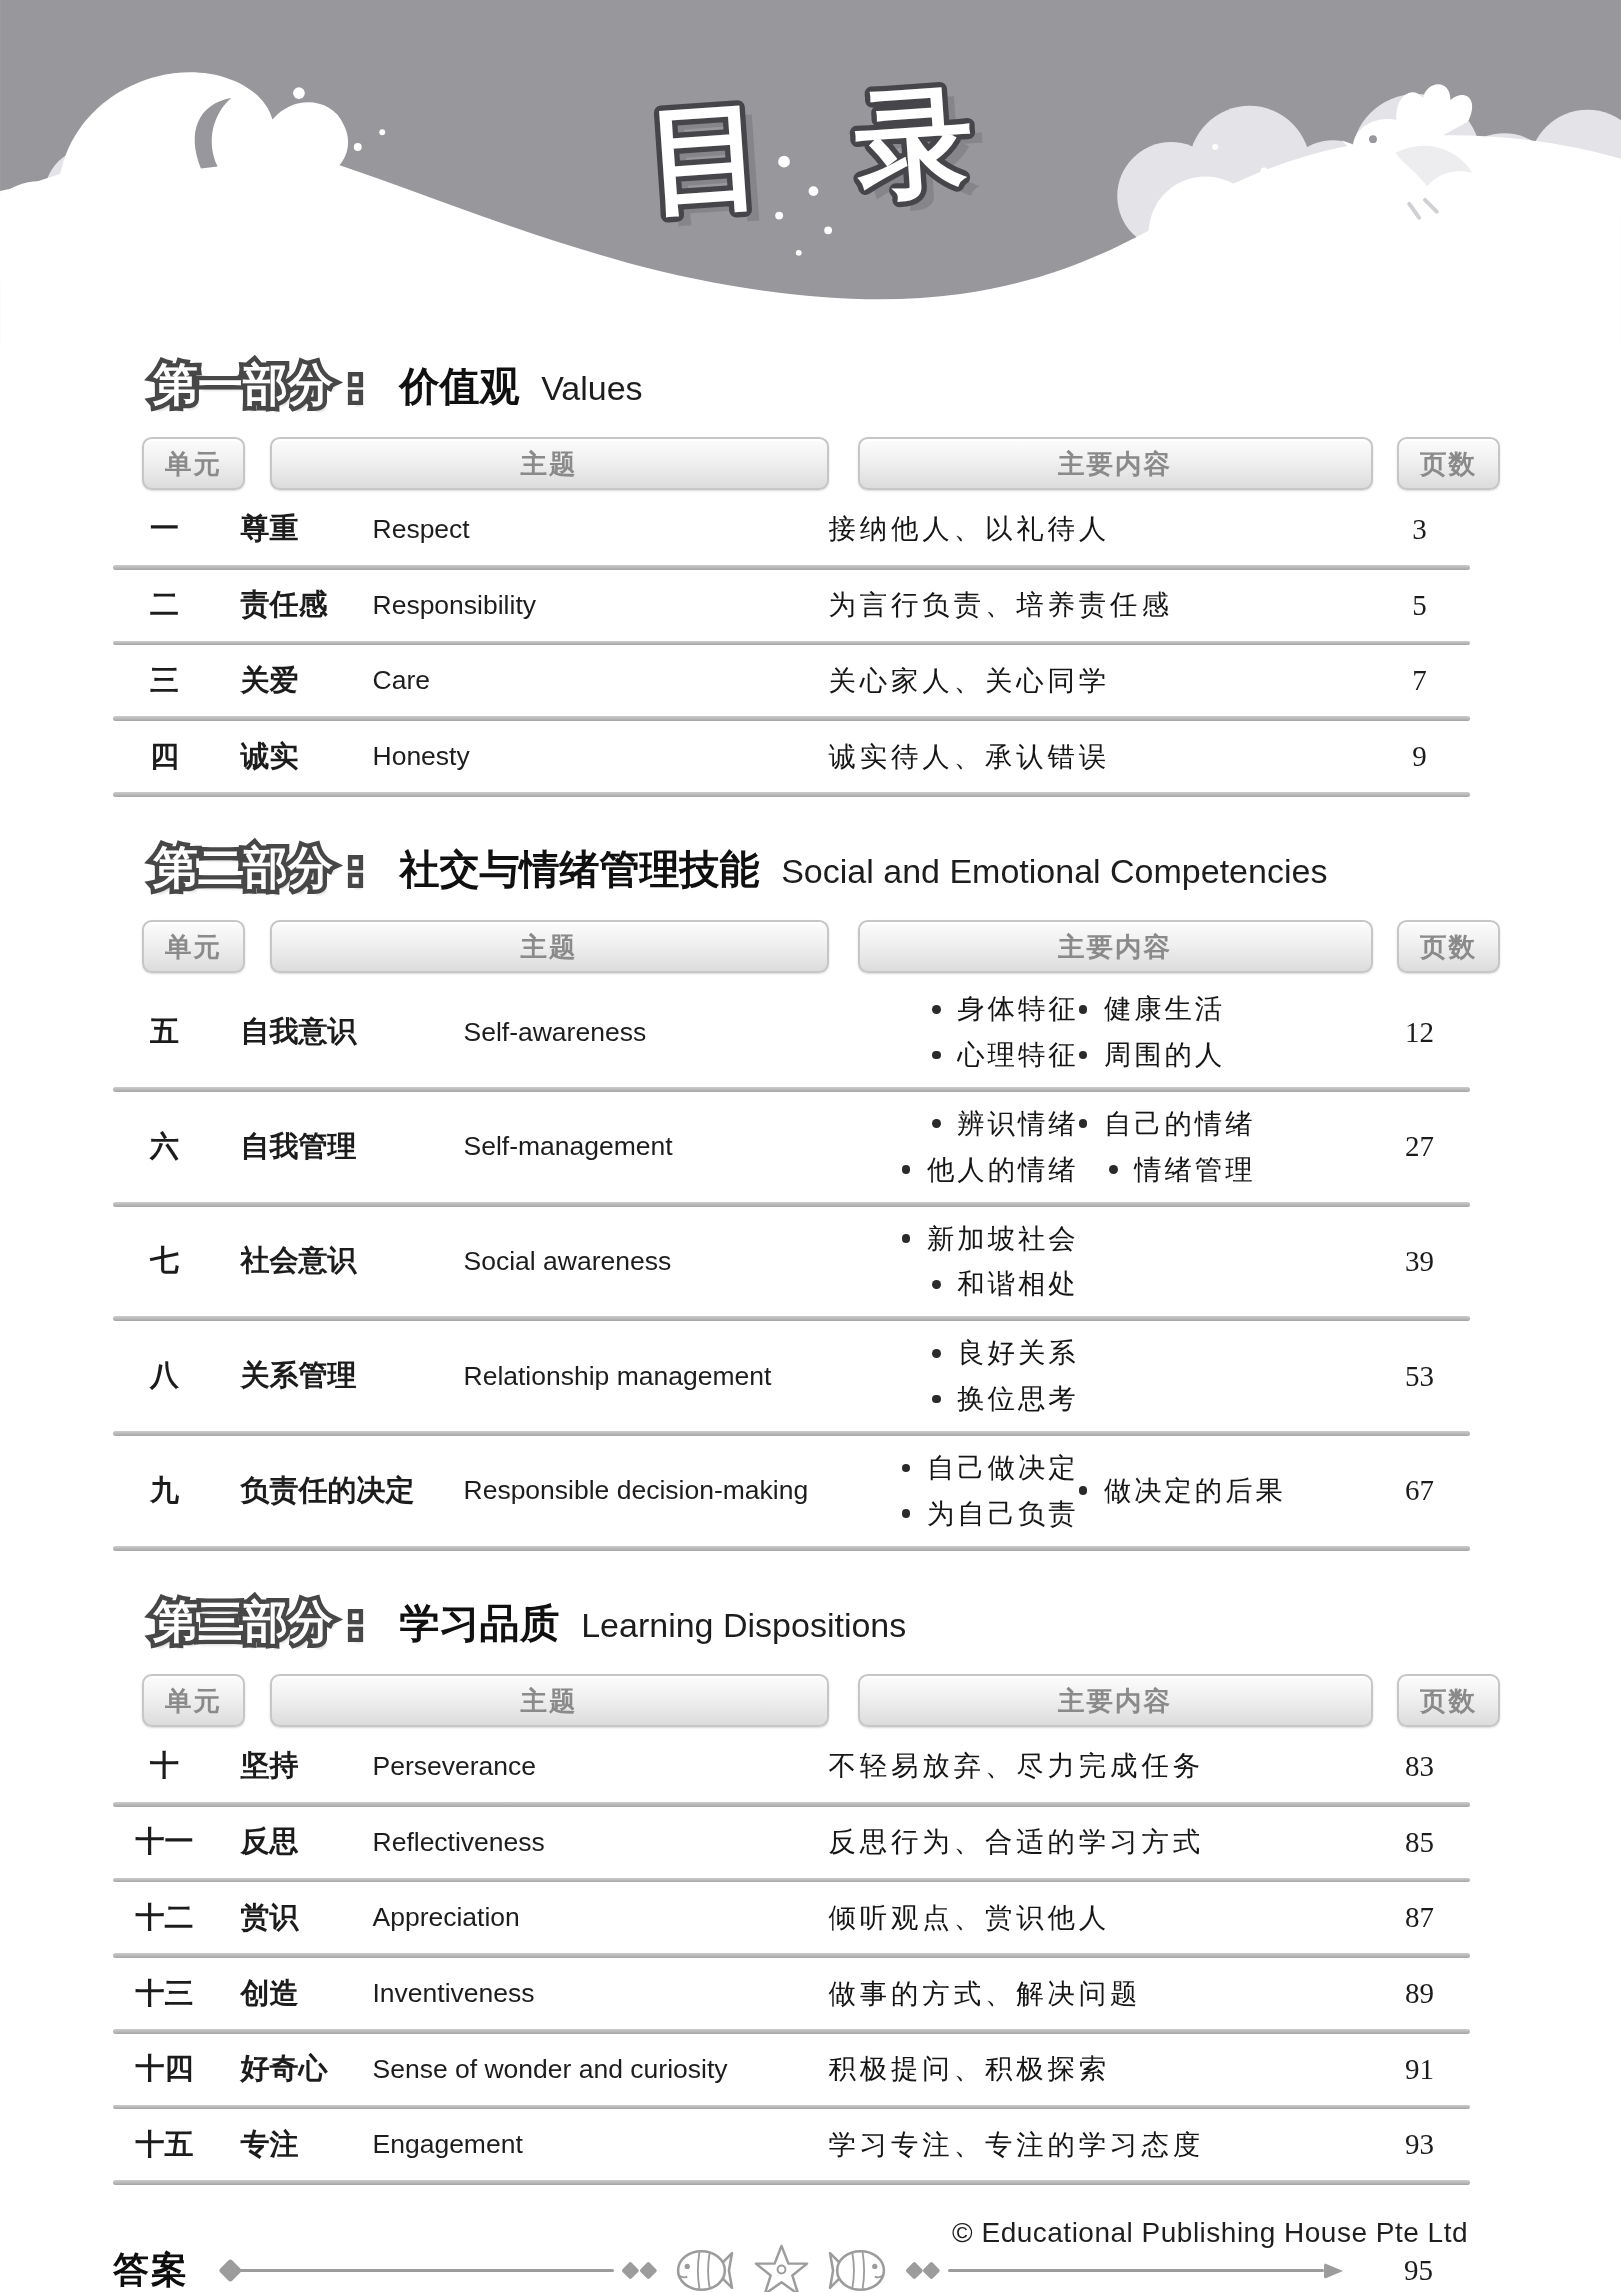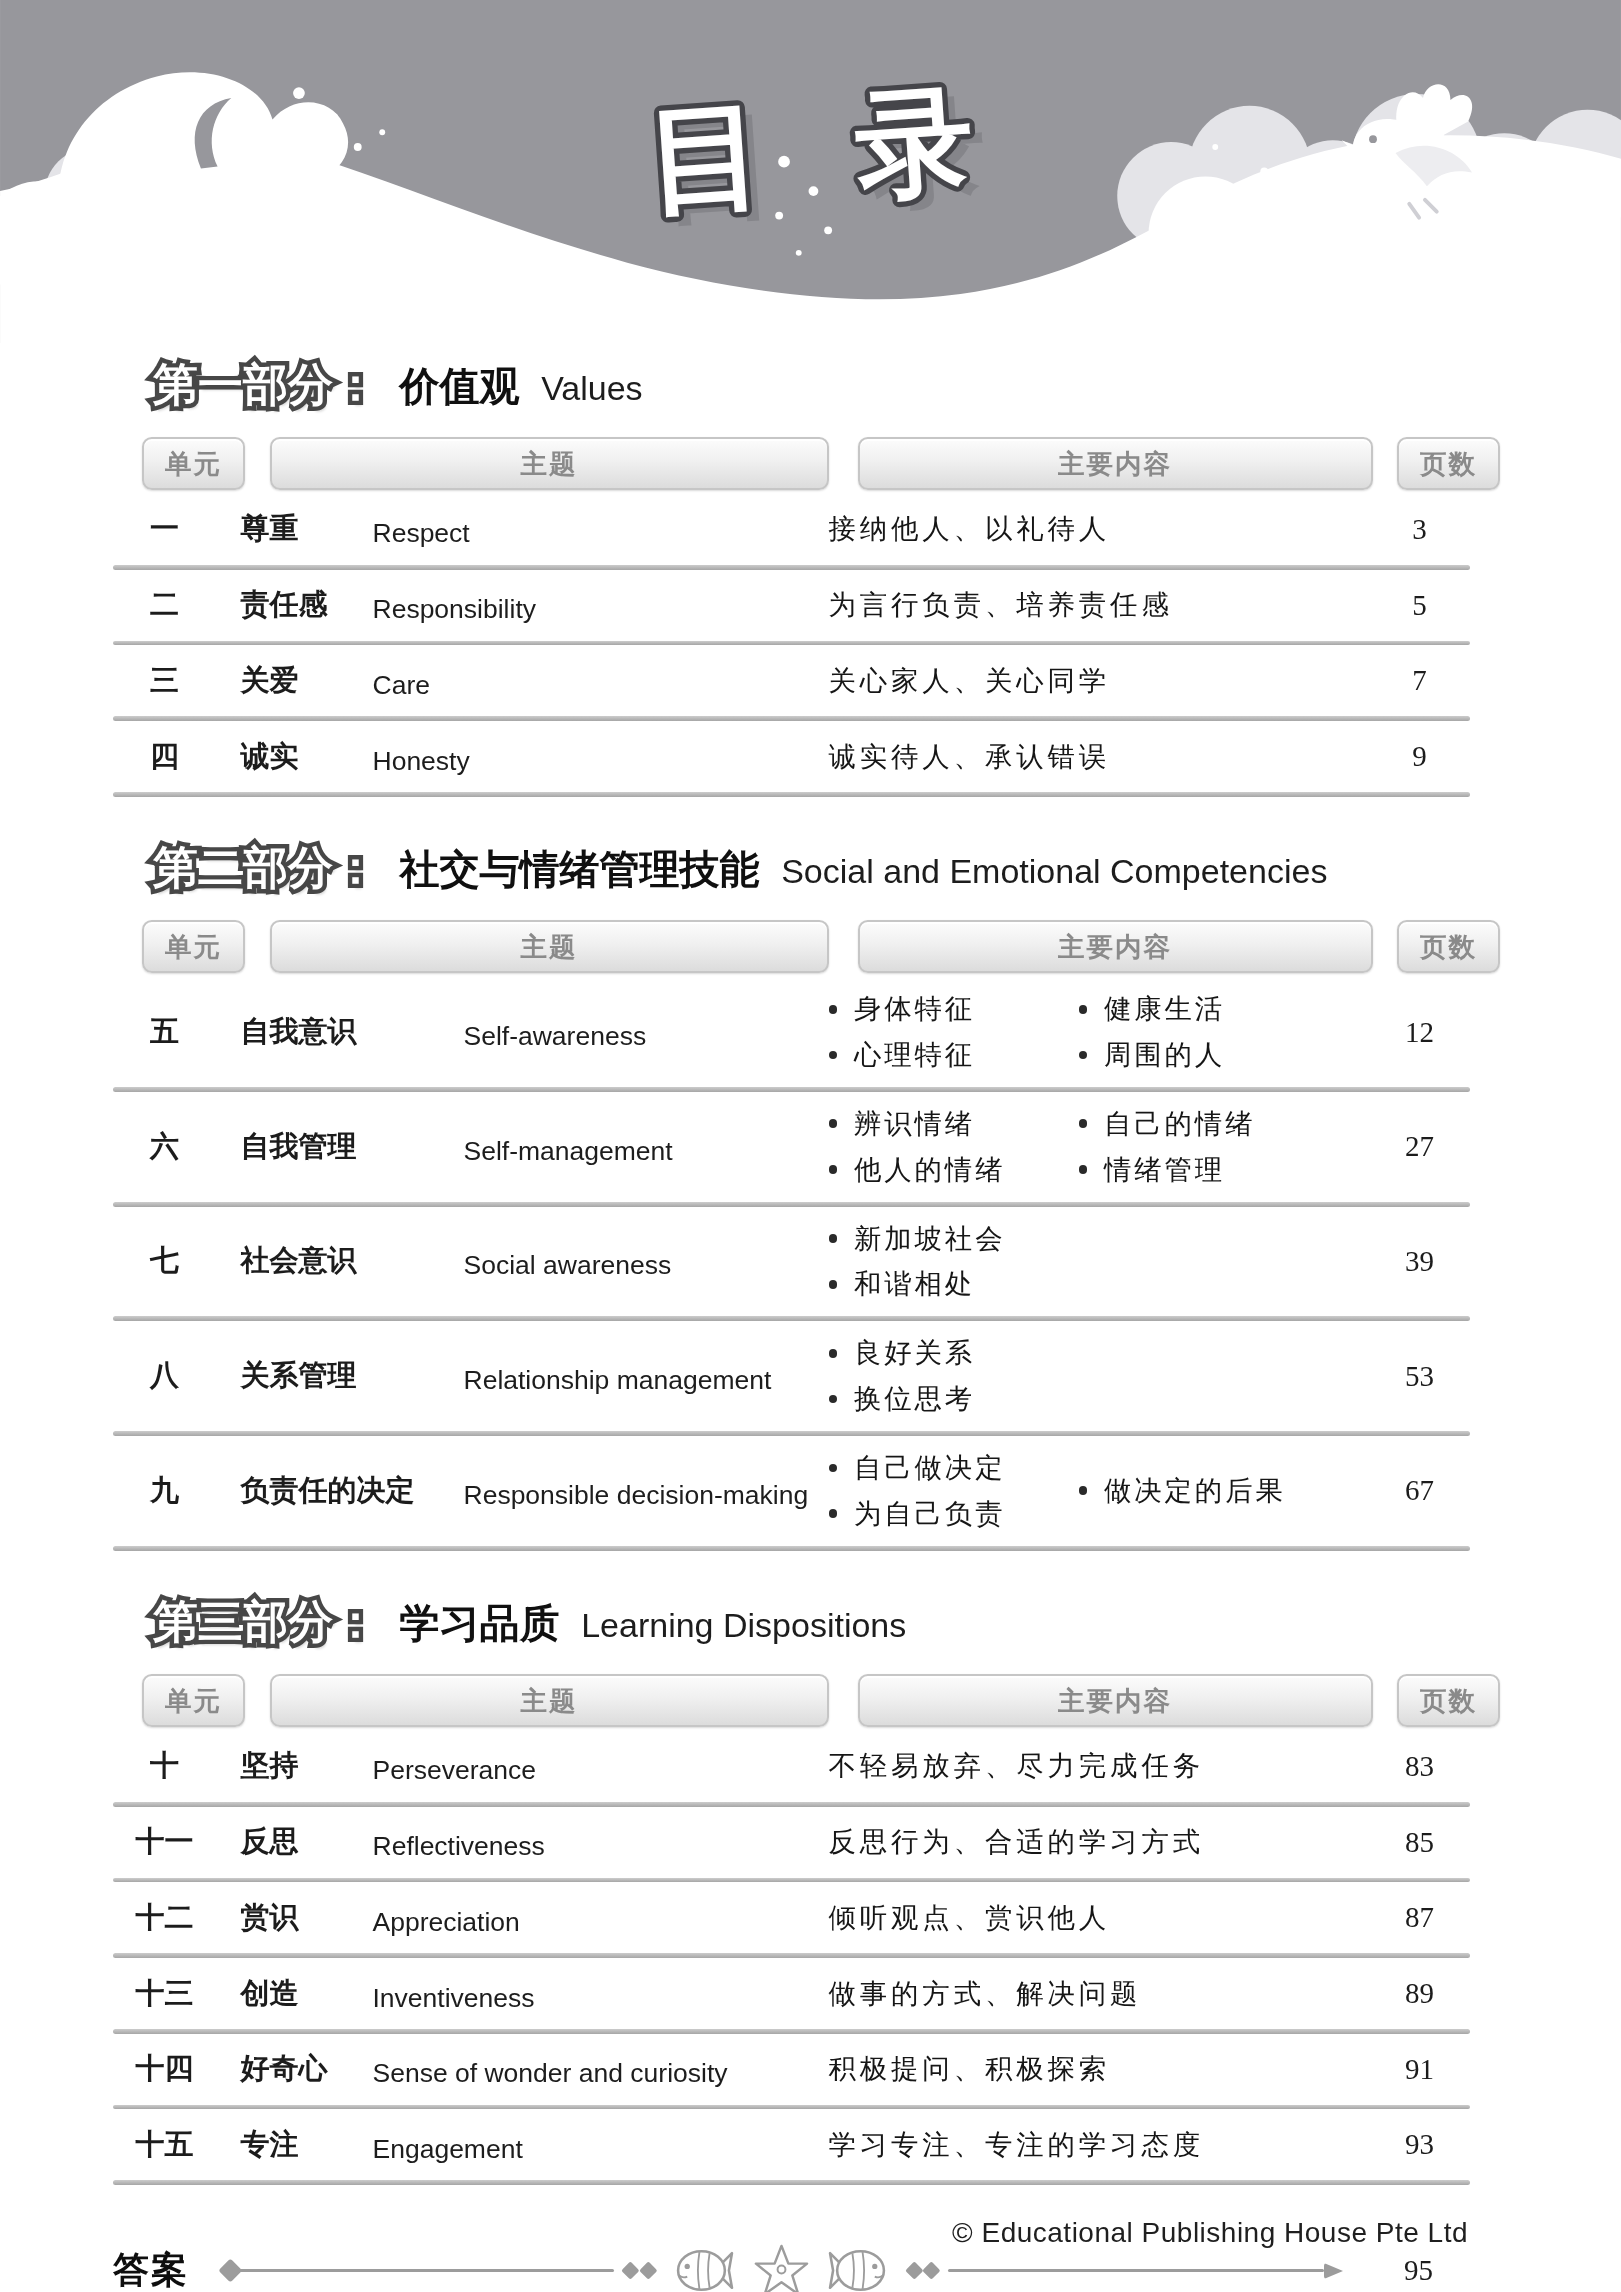--- a/index.html
+++ b/index.html
@@ -28,30 +28,30 @@
     box-shadow:inset 0 2px 0 rgba(255,255,255,0.9),0 1px 2px rgba(0,0,0,0.15);
     display:flex;align-items:center;justify-content:center;
     font-size:26.5px;font-weight:bold;color:#8a8a8a;letter-spacing:2px;
   }
   .t-row{position:relative;align-items:center;min-height:63px;padding:3.9px 0 8.8px 0;}
   .t-row-tall{min-height:102px;}
   .row-sep{position:absolute;left:0;right:0;bottom:0;height:4.9px;border-radius:2.9px;
     background:linear-gradient(180deg,#cccccc,#a6a6a6);}
   .cell{white-space:nowrap;}
   .c-unit{font-size:29px;font-weight:bold;text-align:center;}
-  .c-topic{display:flex;align-items:flex-end;overflow:visible;}
+  .c-topic{display:flex;align-items:center;overflow:visible;}
   .t-zh{font-size:29px;font-weight:bold;flex:none;width:132px;}
   .toc-section[data-section="1"] .t-zh{width:223px;}
   .t-en{font-size:26.5px;color:#1d1d1d;}
   .c-content{font-family:"DejaVu Serif",serif;font-size:27.4px;color:#161616;}
   .c-text{letter-spacing:3.9px;}
   .c-content{display:flex;align-items:center;}
   .b-col{display:flex;flex-direction:column;gap:9.8px;}
   .b-left{width:250px;flex:none;}
-  .b-item{display:flex;align-items:center;}
+  .b-item{display:flex;align-items:center;justify-content:flex-end;}
   .b-dot{width:8.8px;height:8.8px;border-radius:50%;background:#2a2a2a;margin-right:16.7px;flex:none;}
   .b-txt{letter-spacing:2.9px;}
   .c-page{font-family:"Liberation Serif",serif;font-size:29px;text-align:center;}
   
   .answers{display:flex;align-items:center;margin-top:57px;}
   .ans-label{font-size:36px;font-weight:bold;color:#0e0e0e;margin-right:33px;letter-spacing:2px;}
   .term-diamond{width:16.7px;height:16.7px;background:#9c9c9c;border-radius:2.9px;transform:rotate(45deg);flex:none;}
   .div-line{height:2.9px;background:#9c9c9c;flex:1;border-radius:2px;}
   .dd{display:flex;gap:4.9px;margin:0 9.8px;flex:none;}
   .dd i{width:12.7px;height:12.7px;background:#9c9c9c;border-radius:2px;transform:rotate(45deg);display:block;}

